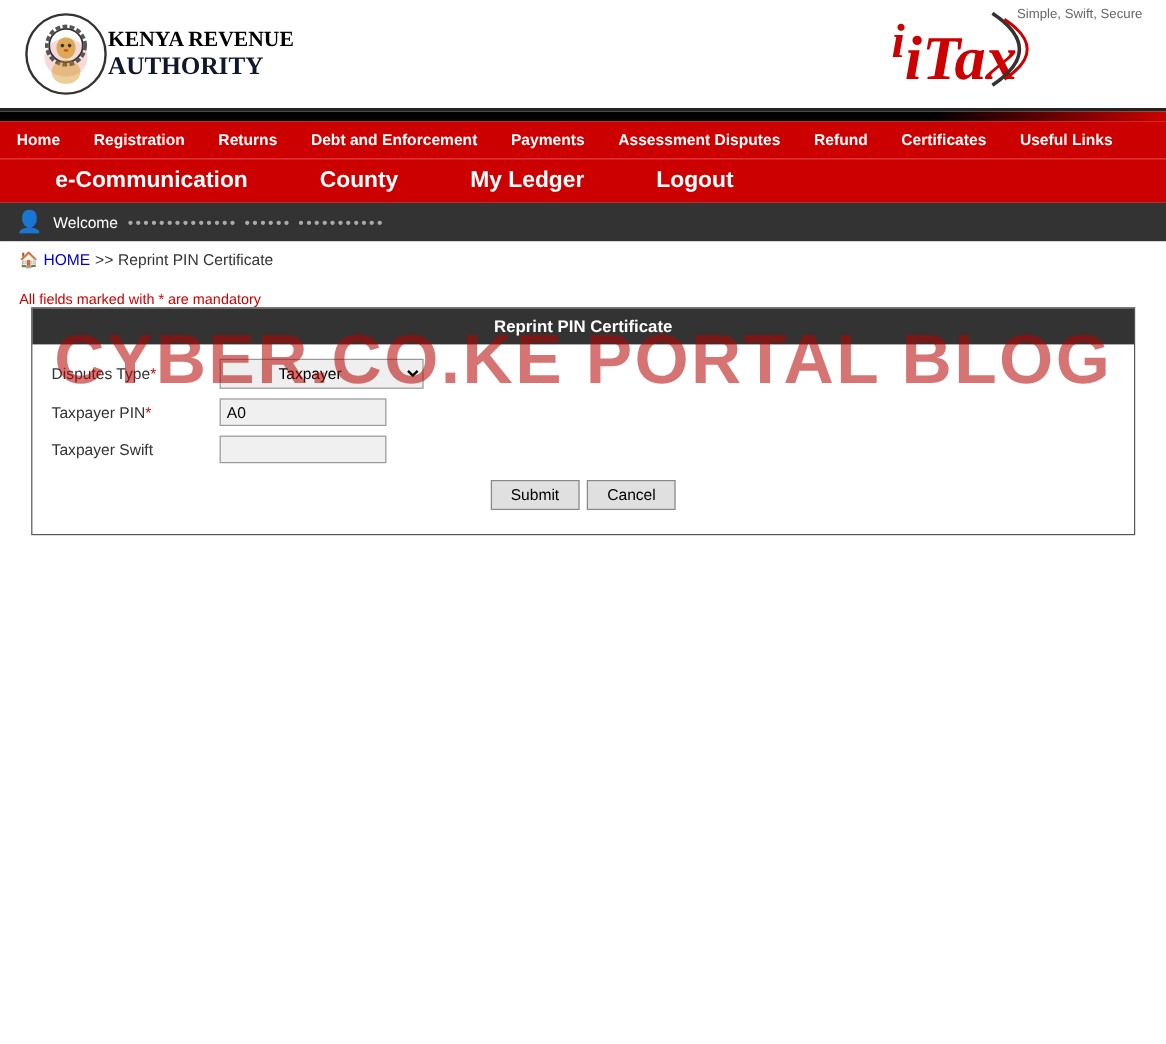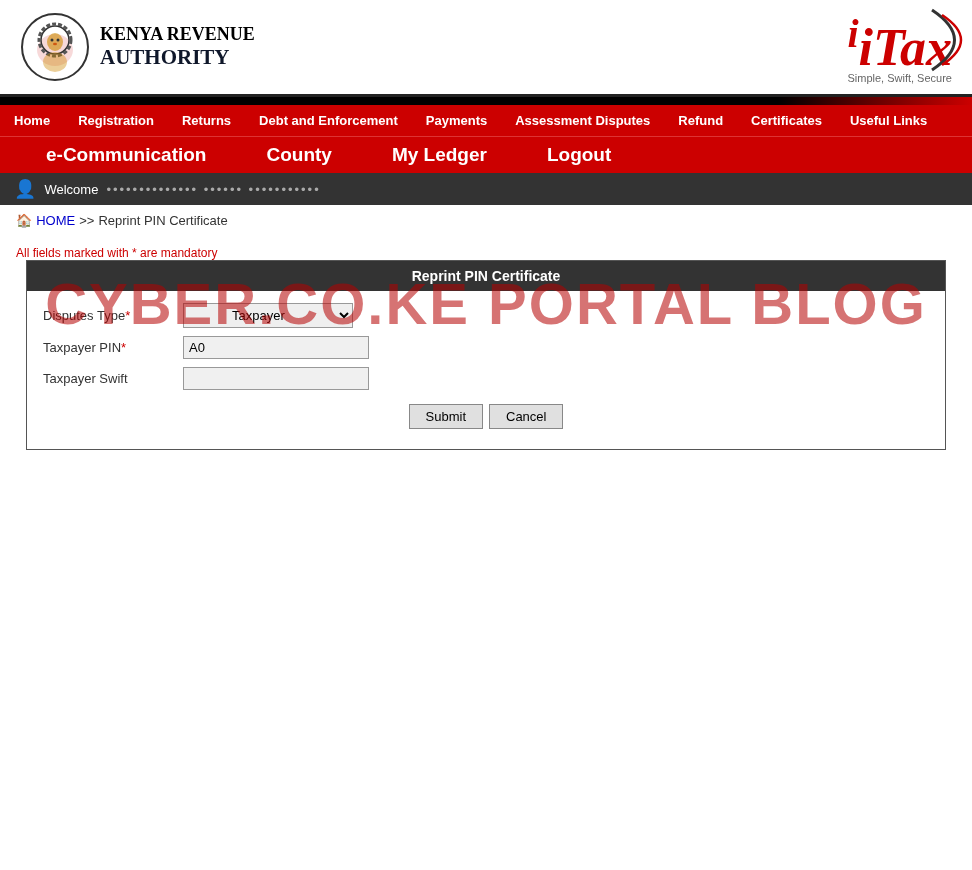--- a/index.html
+++ b/index.html
@@ -1,22 +1,22 @@
 <!DOCTYPE html>
 <html><head>
   <meta charset="utf-8">
   <style>
     * { margin: 0; padding: 0; box-sizing: border-box; }
     body { font-family: Arial, sans-serif; font-size: 13px; background: #fff; width: 972px; }
 
     
     .header { display: flex; align-items: center; justify-content: space-between; padding: 10px 20px; background: #fff; border-bottom: 3px solid #222; }
-    .kra-logo { display: flex; align-items: center; gap: 10px; }
+    .kra-logo { display: flex; align-items: center; }
     .kra-lion { width: 70px; height: 70px; }
-    .itax-right { display: flex; flex-direction: column; align-items: flex-start; }
+    .itax-right { display: flex; flex-direction: row; align-items: flex-start; }
 
     
     .black-bar { height: 8px; background: linear-gradient(to right, #000 80%, #cc0000 100%); }
 
     
     .nav-primary { background: #cc0000; display: flex; flex-wrap: wrap; }
     .nav-primary a { color: #fff; text-decoration: none; padding: 8px 14px; display: inline-block; font-size: 13px; font-weight: bold; }
     .nav-secondary { background: #cc0000; display: flex; border-top: 1px solid #dd3333; }
     .nav-secondary a { color: #fff; text-decoration: none; padding: 7px 14px; display: inline-block; font-size: 19px; font-weight: bold; margin-left: 32px; }
 
@@ -34,21 +34,21 @@
 
     
     .form-box { border: 1px solid #555; margin: 0 10px; }
     .form-box-header { background: #333; color: #fff; text-align: center; padding: 7px; font-size: 14px; font-weight: bold; }
     .form-body { padding: 12px 16px; }
     .form-row { display: flex; align-items: center; margin-bottom: 8px; }
     .form-label { width: 140px; font-size: 13px; color: #333; }
     .form-label .required { color: #cc0000; }
     .form-control { font-size: 13px; padding: 3px 5px; border: 1px solid #999; }
     select.form-control { width: 170px; padding-left: 44px; }
-    input.form-control { width: 186px; background: #f0f0f0; }
+    input.form-control { width: 139px; background: #f0f0f0; }
 
     
     .watermark-container { position: relative; }
     .watermark { position: absolute; top: 0; left: 50%; transform: translateX(-50%); font-size: 58px; font-weight: 900; color: rgba(180,0,0,0.55); white-space: nowrap; pointer-events: none; z-index: 10; letter-spacing: 2px; padding: 10px 0; }
 
     
     .btn-row { display: flex; gap: 6px; justify-content: center; margin-top: 14px; padding-bottom: 8px; }
     .btn { padding: 4px 16px; font-size: 13px; border: 1px solid #888; cursor: pointer; background: #e0e0e0; }
   </style>
 </head>

